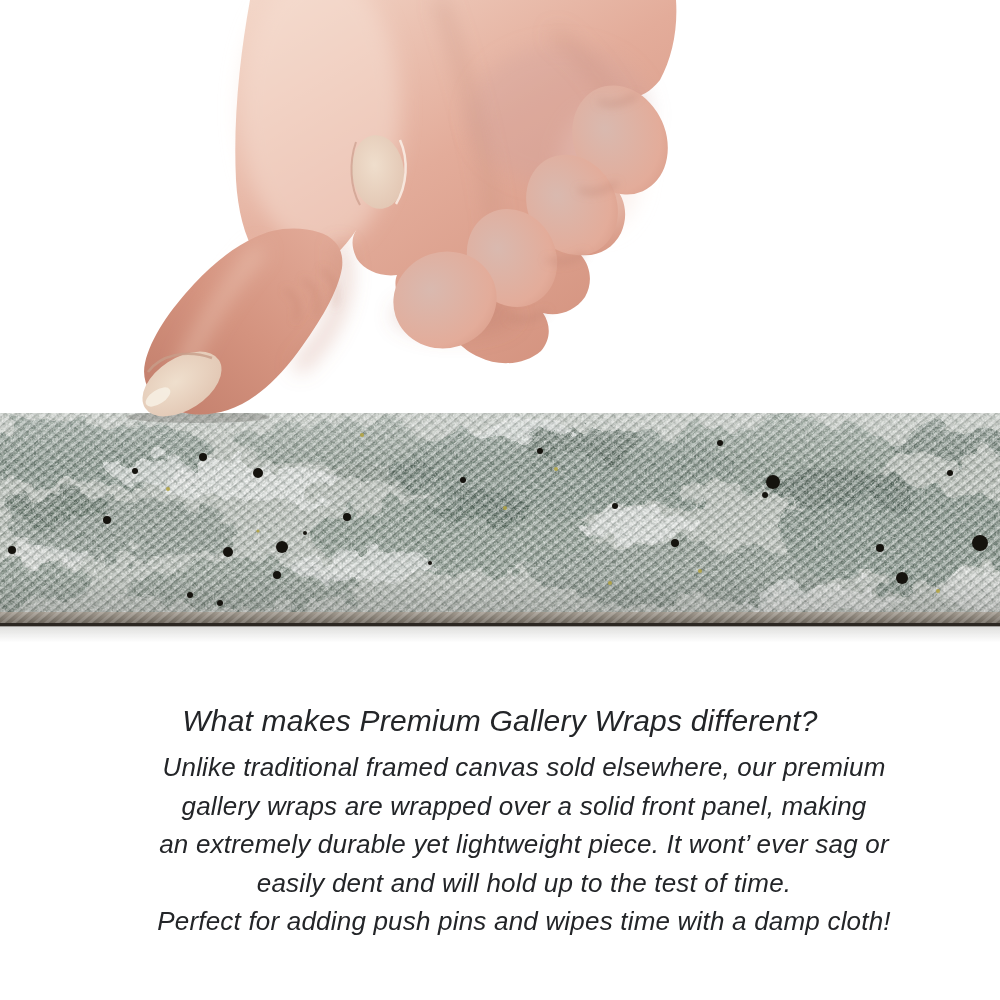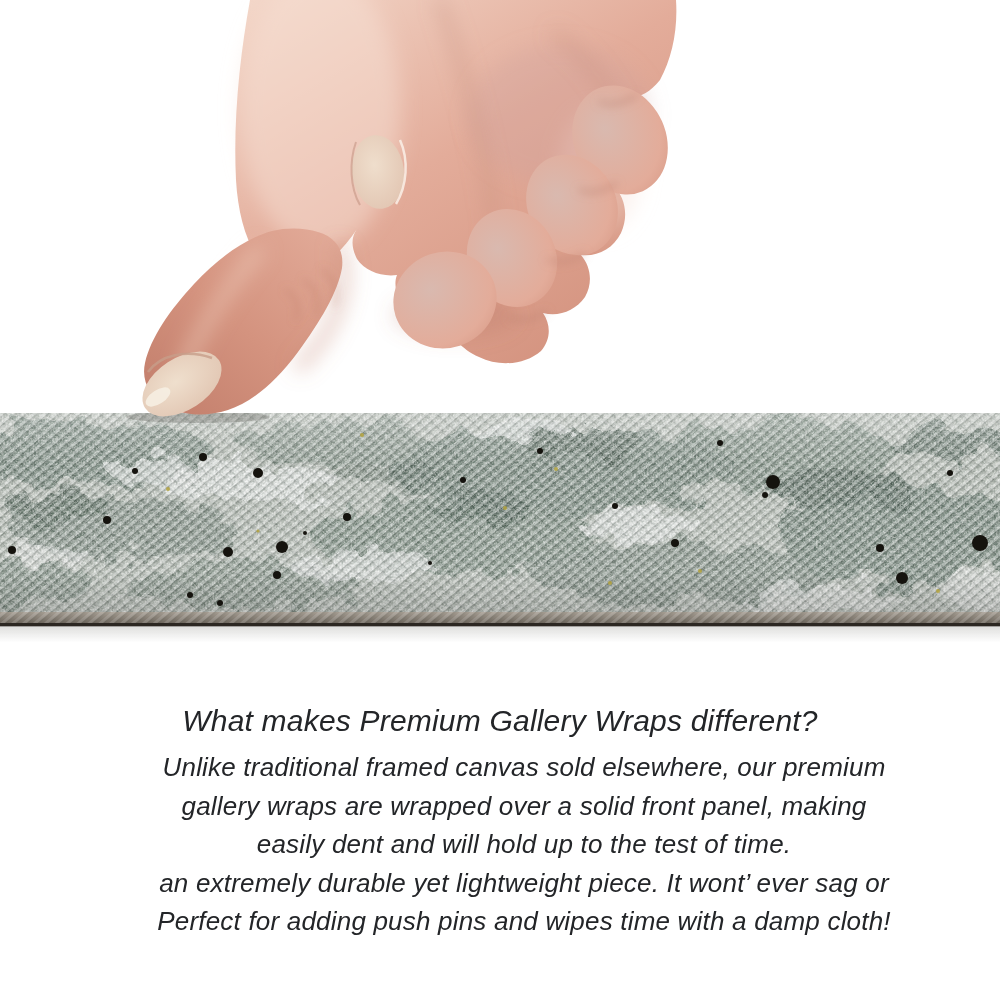--- a/index.html
+++ b/index.html
@@ -264,18 +264,18 @@
           <ellipse cx="158" cy="397" rx="14" ry="7" transform="rotate(-33 158 397)" fill="rgba(246,238,226,0.9)"></ellipse>
         </g>
       </g>
     </svg>
   </div>
 
   <div class="caption">
     <div class="caption-title">What makes Premium Gallery Wraps different?</div>
     <div class="caption-line">Unlike traditional framed canvas sold elsewhere, our premium</div>
     <div class="caption-line">gallery wraps are wrapped over a solid front panel, making</div>
+    <div class="caption-line">an extremely durable yet lightweight piece. It wont’ ever sag or</div>
     <div class="caption-line">easily dent and will hold up to the test of time.</div>
-    <div class="caption-line">an extremely durable yet lightweight piece. It wont’ ever sag or</div>
     <div class="caption-line">Perfect for adding push pins and wipes time with a damp cloth!</div>
   </div>
 
 </div>
 
 </body></html>

